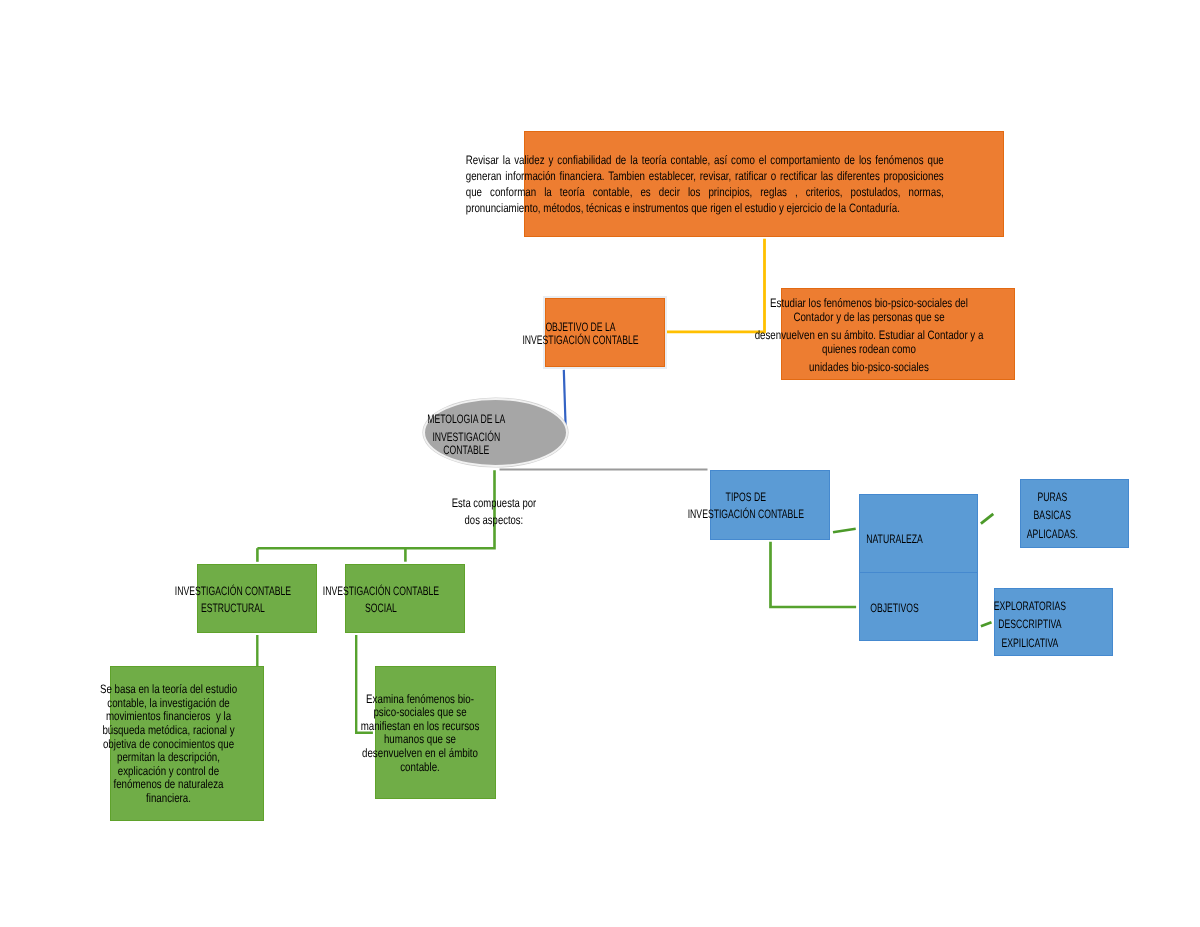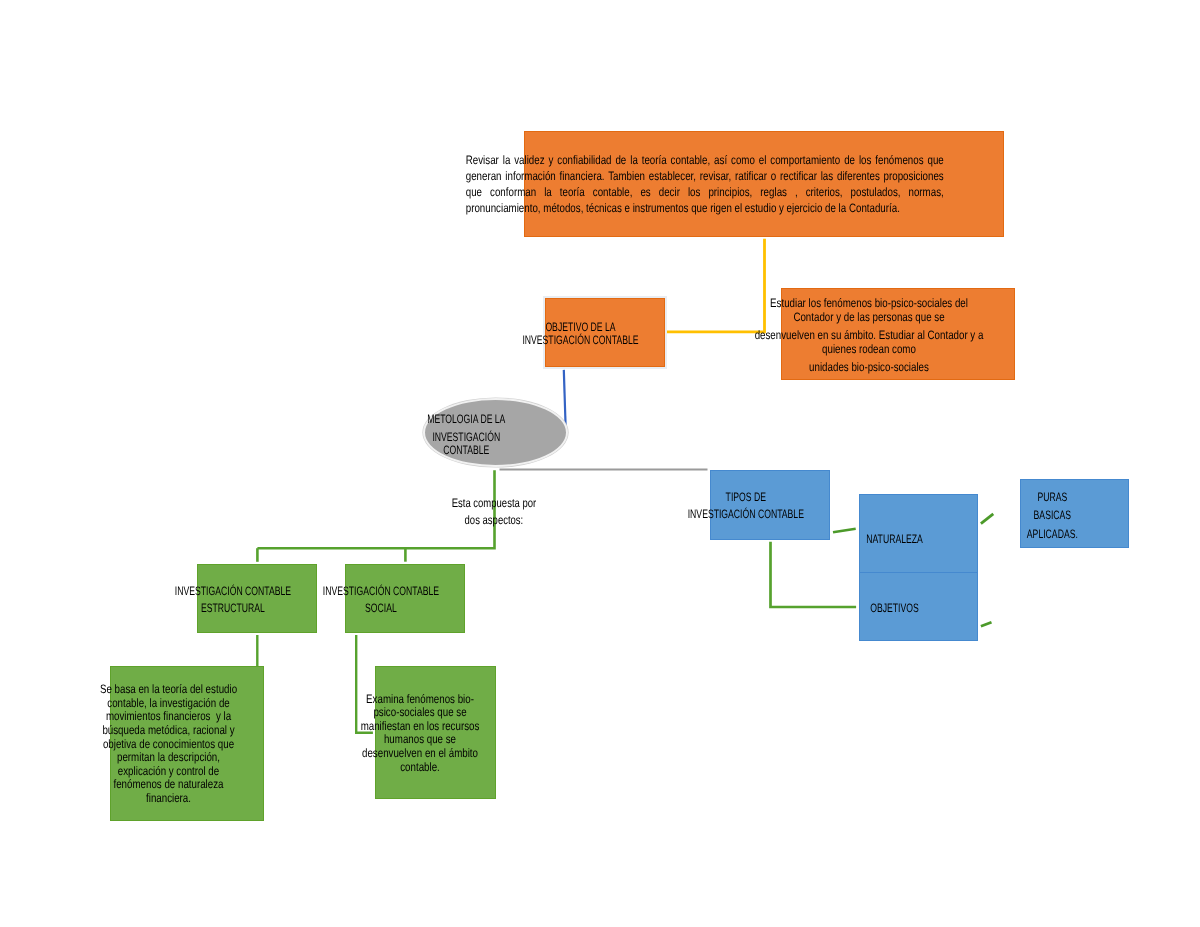--- a/index.html
+++ b/index.html
@@ -171,14 +171,21 @@
   </div>
 
   <div class="node blue" id="box-puras">
     <div class="tx upper">
       <p>PURAS</p>
       <p>BASICAS</p>
       <p>APLICADAS.</p>
     </div>
   </div>
 
+  <div class="node blue" id="box-explora">
+    <div class="tx upper">
+      <p>EXPLORATORIAS</p>
+      <p>DESCCRIPTIVA</p>
+      <p>EXPILICATIVA</p>
+    </div>
+  </div>
 
 </div>
 
 </body></html>

